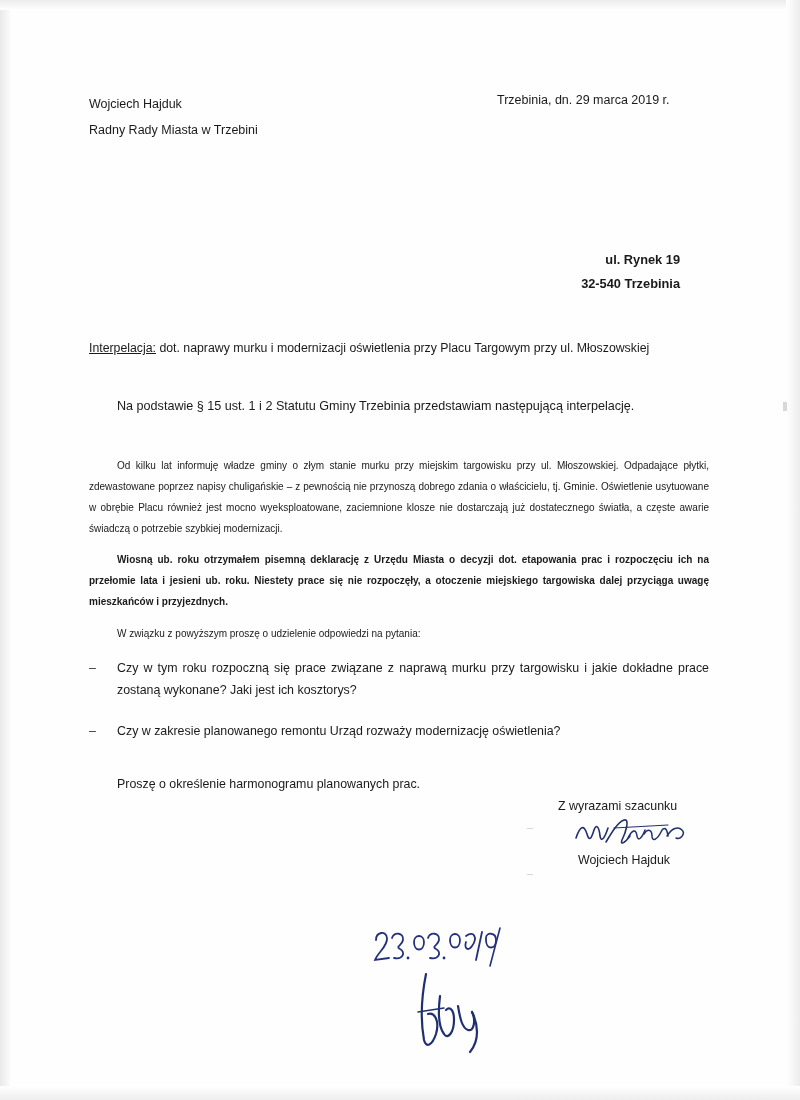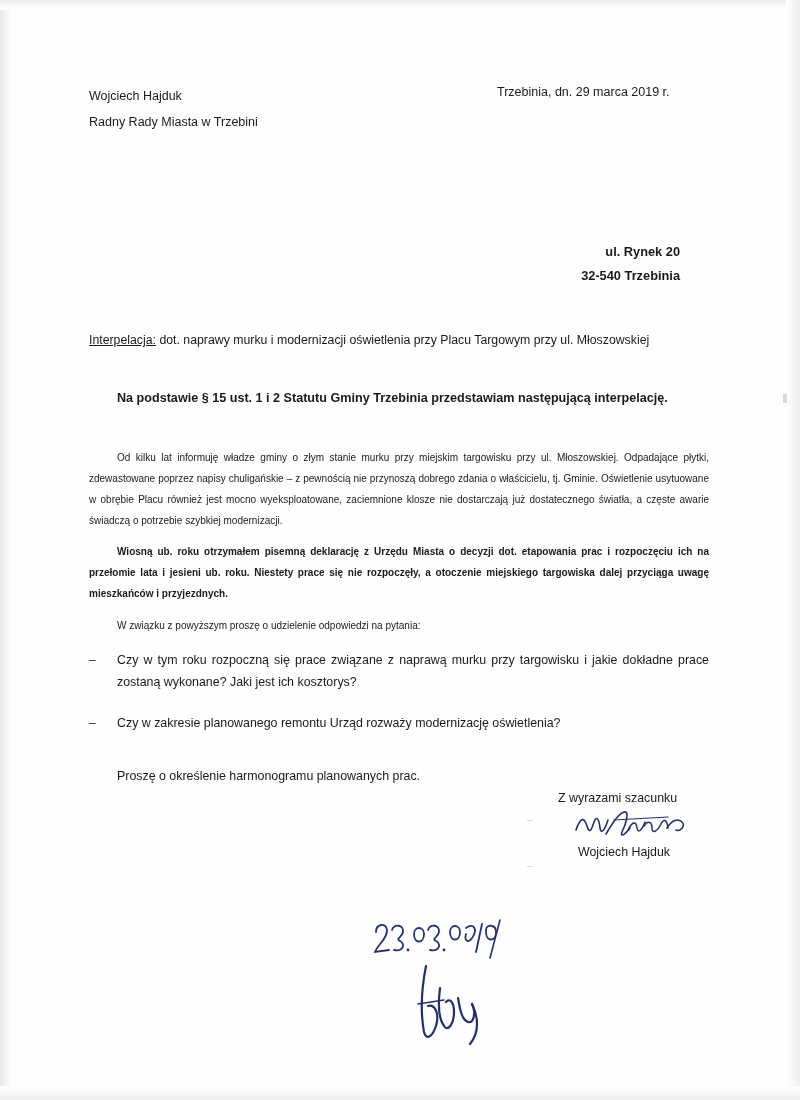--- a/index.html
+++ b/index.html
@@ -43,21 +43,21 @@
   }
   .scan-edge-bottom {
     position: absolute;
     bottom: 0; left: 0;
     width: 800px; height: 14px;
     background: linear-gradient(to top, #eeeeee, #ffffff);
   }
 
   .content {
     position: absolute;
-    top: 0; left: 0;
+    top: 8px; left: 0;
     width: 800px;
     height: 832px;
   }
 
   .sender {
     position: absolute;
     left: 89px;
     top: 83px;
     font-size: 12.5px;
     line-height: 26px;
@@ -101,21 +101,21 @@
     text-decoration: underline;
     text-align: right;
   }
 
   .lead {
     position: absolute;
     left: 89px;
     top: 388px;
     width: 620px;
     font-size: 12.6px;
-    font-weight: bold;
+    font-weight: normal;
     line-height: 21px;
     text-align: justify;
     text-indent: 28px;
   }
 
   .para {
     position: absolute;
     left: 89px;
     width: 620px;
     font-size: 10px;
@@ -220,21 +220,21 @@
 
     <div class="sender">
       <div>Wojciech Hajduk</div>
       <div>Radny Rady Miasta w Trzebini</div>
     </div>
 
     <div class="date">Trzebinia, dn. 29 marca 2019 r.</div>
 
 
     <div class="addr-address">
-      <div>ul. Rynek 20</div>
+      <div>ul. Rynek 19</div>
       <div>32-540 Trzebinia</div>
     </div>
 
     <div class="subject">
       <span class="label">Interpelacja:</span>
       <span>dot. naprawy murku i modernizacji oświetlenia przy Placu Targowym przy ul. Młoszowskiej</span>
     </div>
 
     <div class="lead">Na podstawie § 15 ust. 1 i 2 Statutu Gminy Trzebinia przedstawiam następującą interpelację.</div>
 

